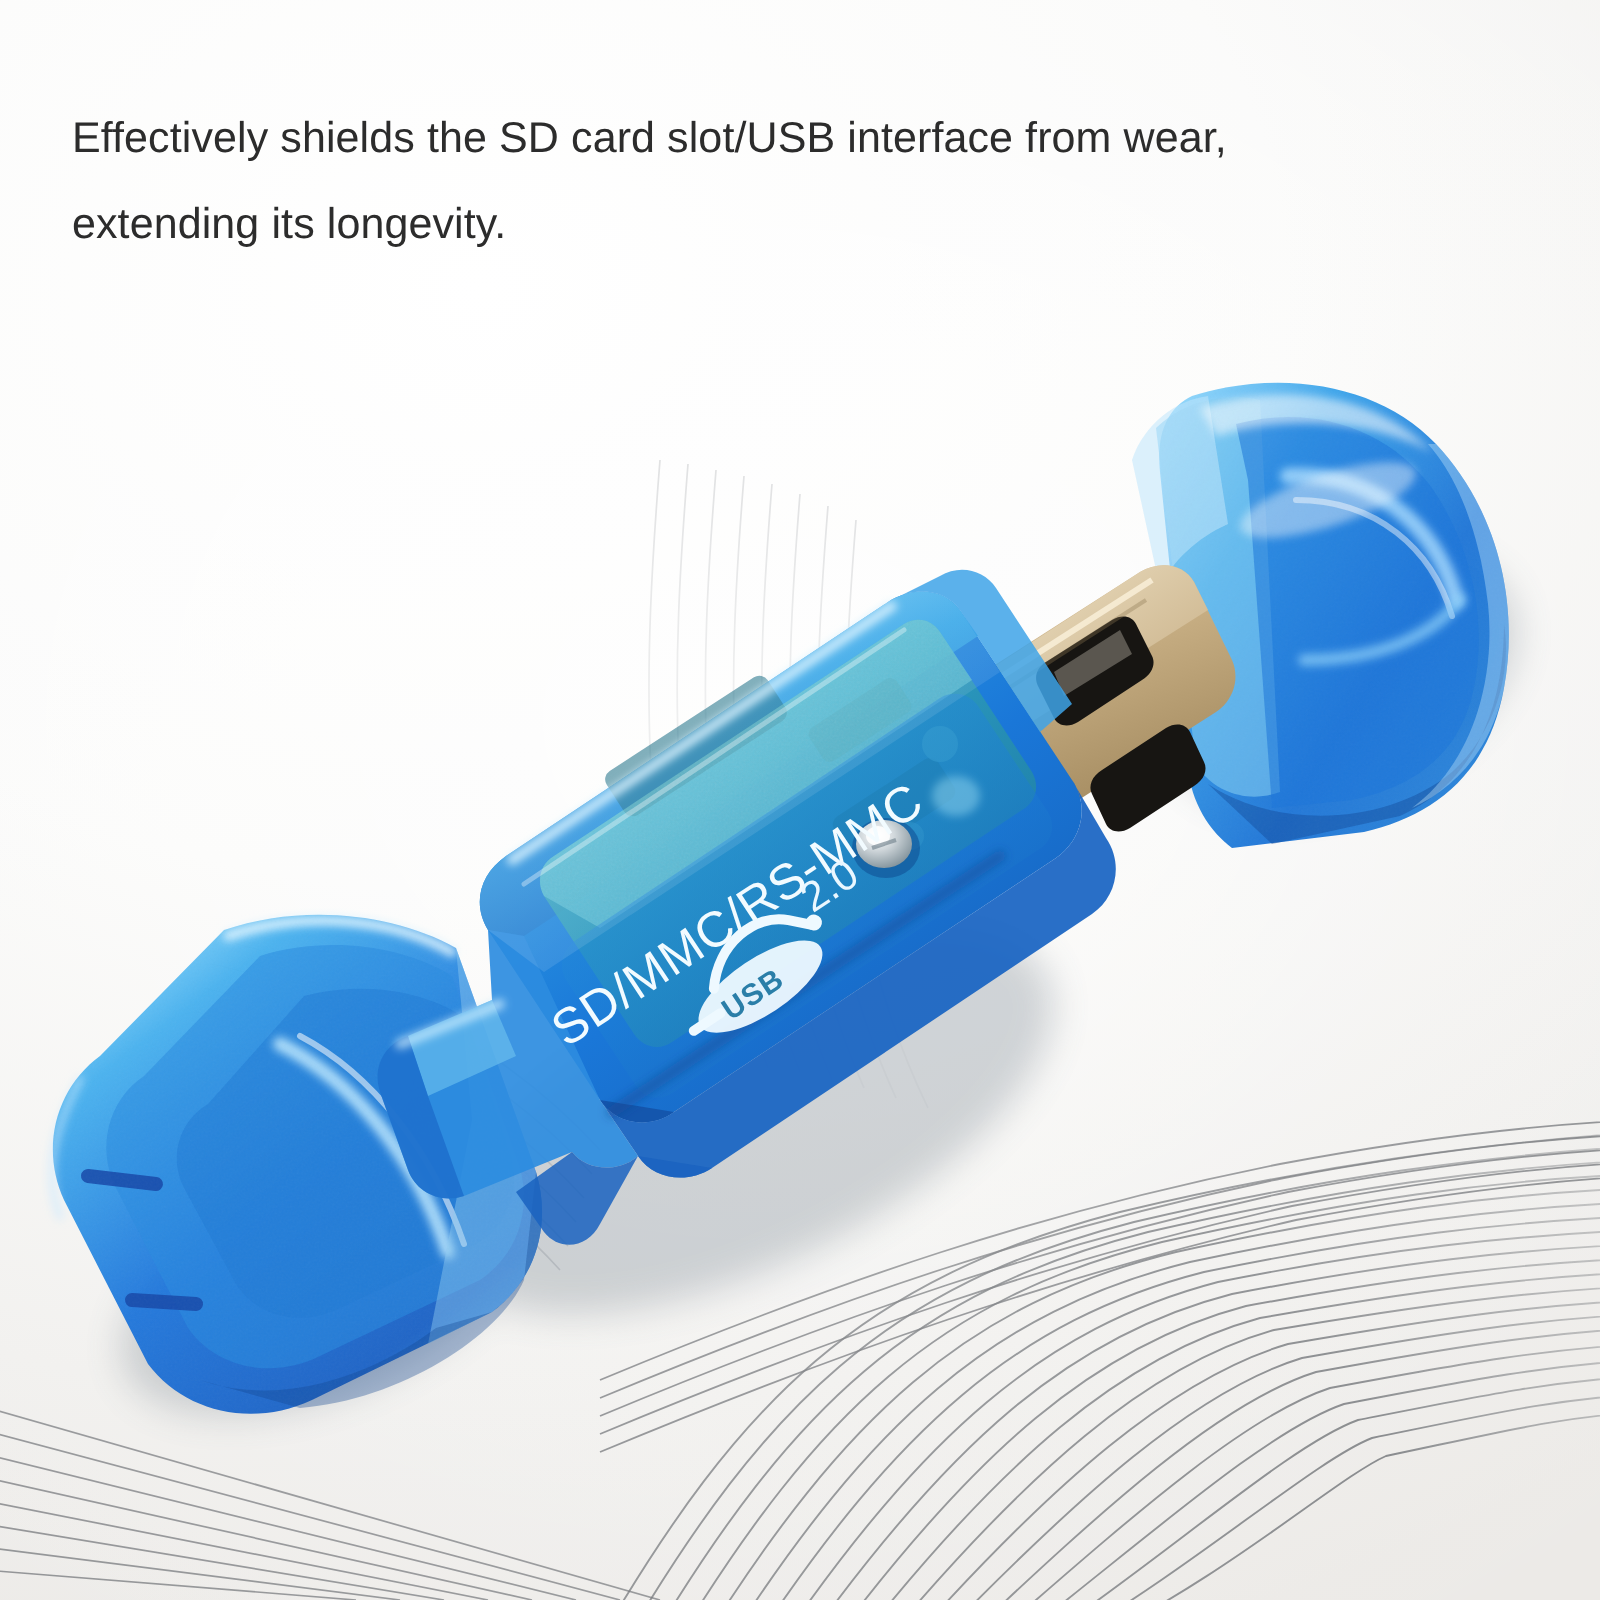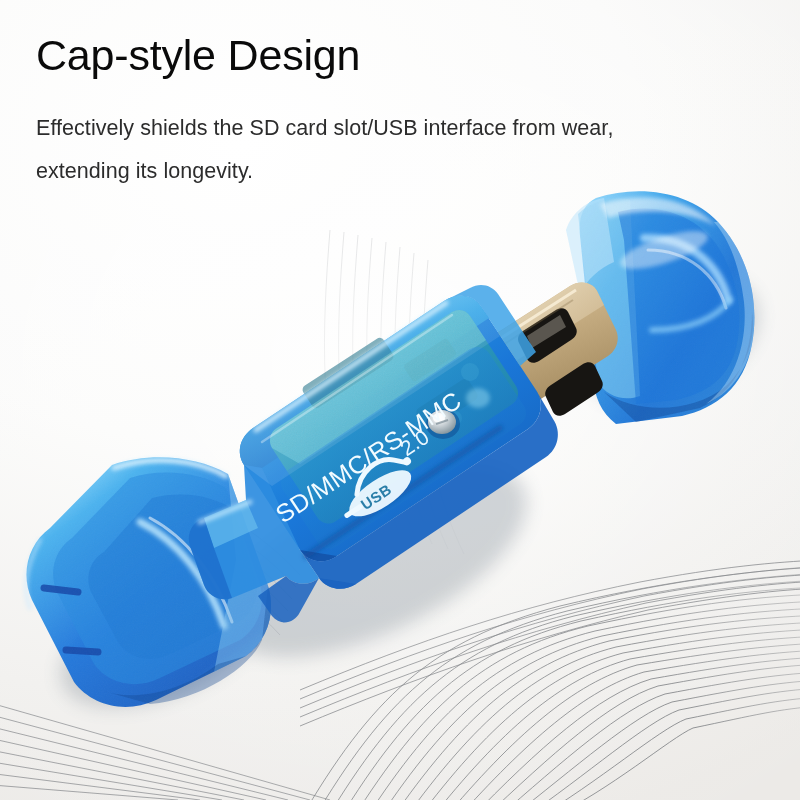--- a/index.html
+++ b/index.html
@@ -456,20 +456,19 @@
           </g>
 
           <path d="M 253 428 L 444 301 C 456 293 472 294 480 305 L 500 336
                    L 272 486 L 244 465 C 236 452 240 437 253 428 Z" fill="url(#glossG)" opacity="0.28"></path>
         </g>
       </g>
     </svg>
   </div>
 
   <div class="text-block">
-    <h1 class="headline">Cap-style Design</h1>
     <p class="subhead">
       <span>Effectively shields the SD card slot/USB interface from wear,</span>
       <span>extending its longevity.</span>
     </p>
   </div>
 
 </div>
 
 </body></html>

